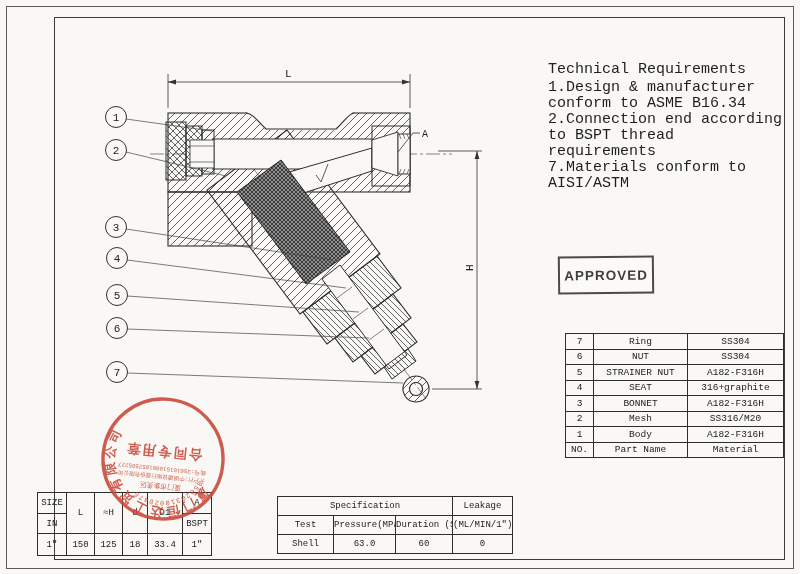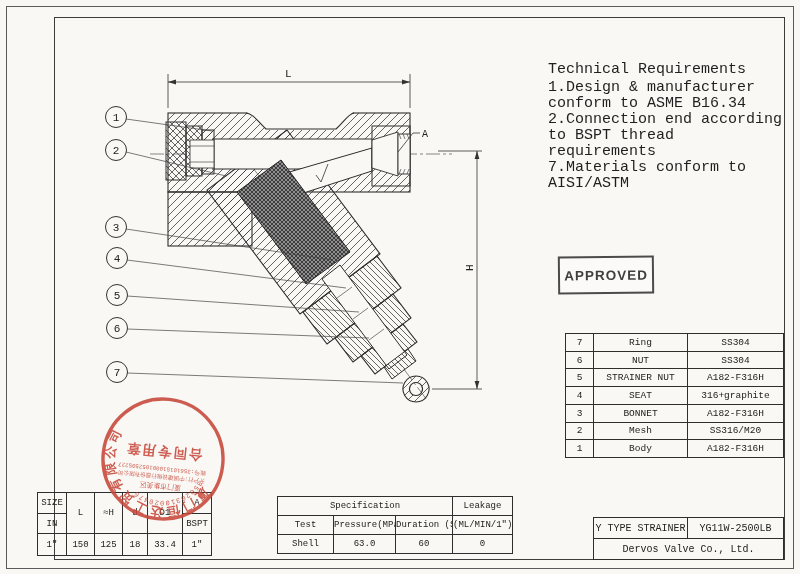--- a/index.html
+++ b/index.html
@@ -230,20 +230,25 @@
         </tr>
     <tr>
           <td>2</td>
           <td>Mesh</td>
           <td>SS316/M20</td>
         </tr>
     <tr>
           <td>1</td>
           <td>Body</td>
           <td>A182-F316H</td>
+        </tr>
+    <tr>
+          <td>NO.</td>
+          <td>Part Name</td>
+          <td>Material</td>
         </tr>
   </tbody>
     </table>
 
   <table id="spec" class="abs">
     <colgroup>
         <col style="width:56px">
         <col style="width:62px">
         <col style="width:57px">
         <col style="width:60px">
@@ -294,35 +299,20 @@
       <td style="height:21px">1"</td>
       <td>150</td>
       <td>125</td>
       <td>18</td>
       <td>33.4</td>
       <td>1"</td>
     </tr>
   </tbody>
     </table>
 
-  <table id="titleblock" class="abs">
-    <colgroup>
-        <col style="width:94px">
-        <col style="width:96px">
-      </colgroup>
-    <tbody>
-        <tr>
-      <td style="height:20px">Y TYPE STRAINER</td>
-      <td>YG11W-2500LB</td>
-    </tr>
-    <tr>
-      <td colspan="2" style="height:20px">Dervos Valve Co., Ltd.</td>
-    </tr>
-  </tbody>
-    </table>
 
   <svg id="red-stamp" class="abs" width="140" height="140" viewBox="0 0 140 140">
     <defs>
       <path id="ringpath" d="M 21,70 A 49,49 0 1,1 119,70 A 49,49 0 1,1 21,70"></path>
       <path id="digitpath" d="M 28,70 A 42,42 0 1,1 112,70"></path>
     </defs>
     <g transform="rotate(186 70 70)" fill="#c8473a">
       <circle cx="70" cy="70" r="60" fill="none" stroke="#c8473a" stroke-width="3.4"></circle>
       <text font-size="12.5" font-weight="bold" letter-spacing="3">
         <textPath href="#ringpath" startOffset="8%">厦门恒达工贸有限公司</textPath>

